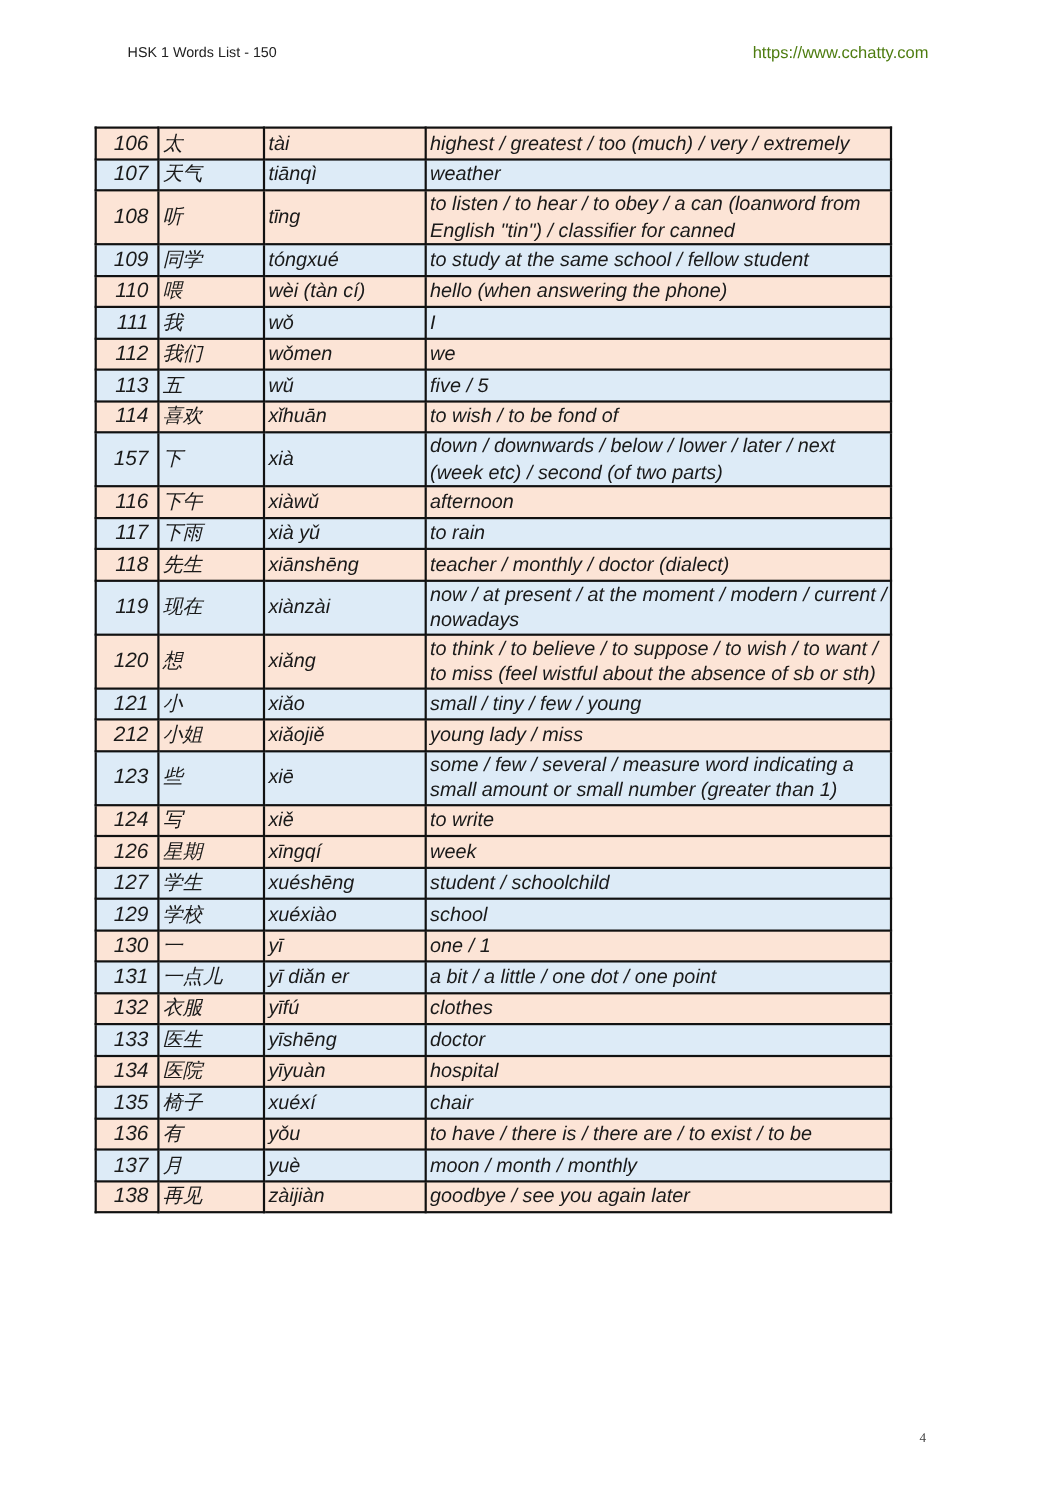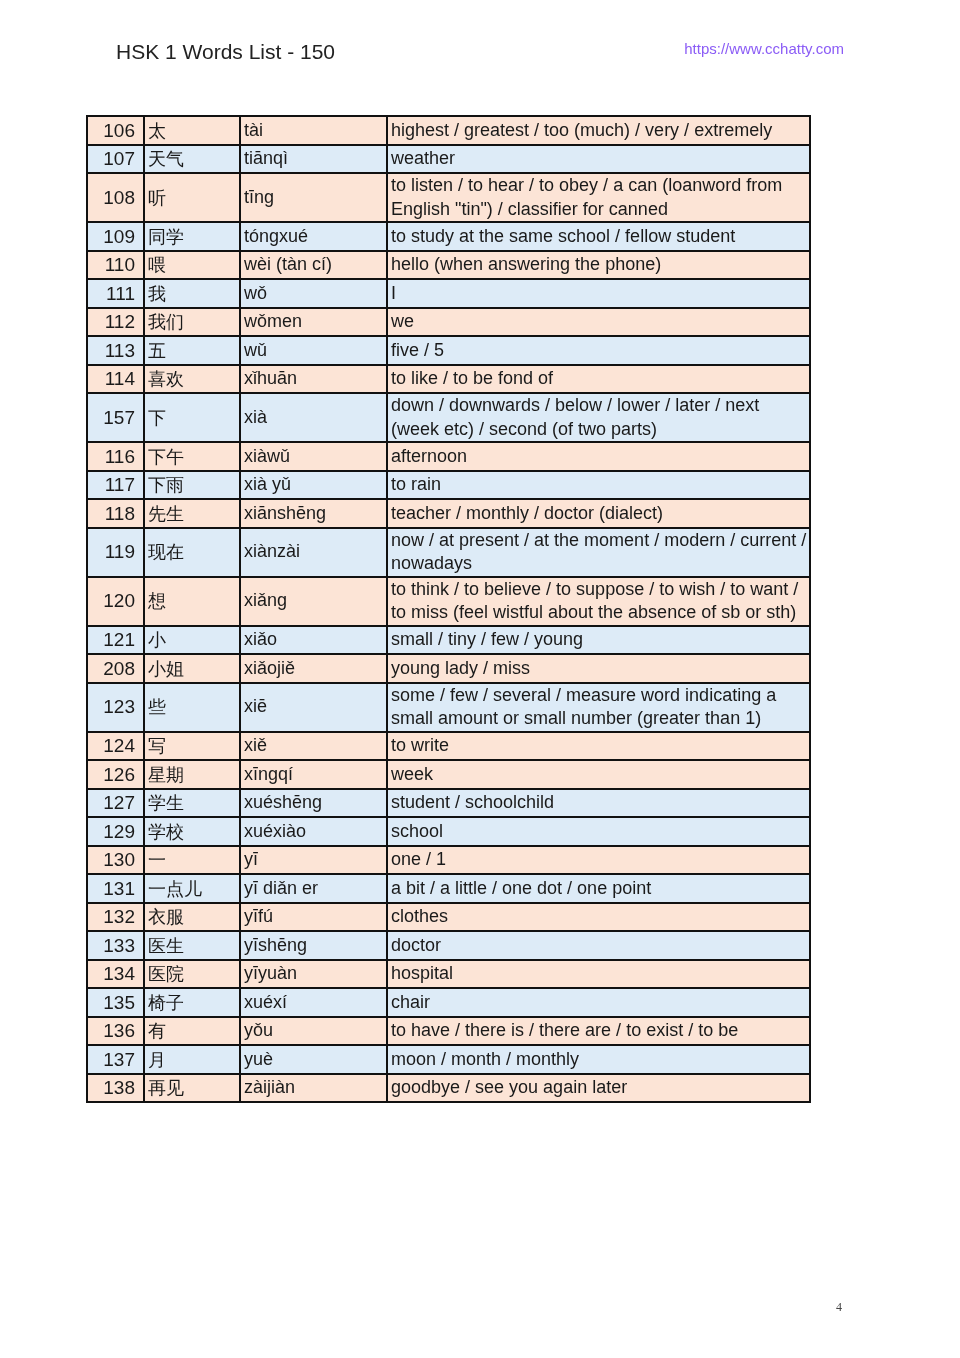--- a/index.html
+++ b/index.html
@@ -1,23 +1,23 @@
 <!DOCTYPE html>
 <html><head>
   <meta charset="utf-8">
   <style>
     html, body { margin: 0; padding: 0; background: #ffffff; }
     body { width: 960px; height: 1358px; position: relative; overflow: hidden;
            font-family: "Liberation Sans", "DejaVu Sans", sans-serif; color: #1a1a1a; }
-    .hdr-left { position: absolute; left: 116px; top: 40px; font-size: 21px; color: #222; }
-    .hdr-right { position: absolute; right: 116px; top: 40px; font-size: 15px; color: #8b5cf6; }
+    .hdr-left { position: absolute; left: 116px; top: 40px; font-size: 13px; color: #222; }
+    .hdr-right { position: absolute; right: 116px; top: 40px; font-size: 15px; color: #4d7c0f; }
     .page-num { position: absolute; left: 836px; top: 1300px; font-size: 12px; color: #444;
                 font-family: "Liberation Serif", "DejaVu Serif", serif; }
     table.words { position: absolute; left: 86px; top: 115px; width: 723px;
-                  border-collapse: collapse; table-layout: fixed; }
+                  border-collapse: collapse; table-layout: fixed; font-style: italic; }
     table.words td { border: 2px solid #111; padding: 0 2px 0 3px; font-size: 18px;
                      line-height: 23.5px; vertical-align: middle; }
     table.words tr.peach td { background: #fce4d6; }
     table.words tr.blue td { background: #ddebf7; }
     td.num { text-align: right; padding-right: 8px !important; font-size: 19px !important; }
     td.hanzi { font-family: "DejaVu Sans", sans-serif; }
     table.words tr { height: 28.5px; }
   </style>
 </head>
 <body>
@@ -78,21 +78,21 @@
       <tr class="blue">
         <td class="num">113</td>
         <td class="hanzi">五</td>
         <td class="pinyin">wǔ</td>
         <td class="meaning">five / 5</td>
       </tr>
       <tr class="peach">
         <td class="num">114</td>
         <td class="hanzi">喜欢</td>
         <td class="pinyin">xǐhuān</td>
-        <td class="meaning">to like / to be fond of</td>
+        <td class="meaning">to wish / to be fond of</td>
       </tr>
       <tr class="blue">
         <td class="num">157</td>
         <td class="hanzi">下</td>
         <td class="pinyin">xià</td>
         <td class="meaning">down / downwards / below / lower / later / next (week etc) / second (of two parts)</td>
       </tr>
       <tr class="peach">
         <td class="num">116</td>
         <td class="hanzi">下午</td>
@@ -123,21 +123,21 @@
         <td class="pinyin">xiǎng</td>
         <td class="meaning">to think / to believe / to suppose / to wish / to want / to miss (feel wistful about the absence of sb or sth)</td>
       </tr>
       <tr class="blue">
         <td class="num">121</td>
         <td class="hanzi">小</td>
         <td class="pinyin">xiǎo</td>
         <td class="meaning">small / tiny / few / young</td>
       </tr>
       <tr class="peach">
-        <td class="num">208</td>
+        <td class="num">212</td>
         <td class="hanzi">小姐</td>
         <td class="pinyin">xiǎojiě</td>
         <td class="meaning">young lady / miss</td>
       </tr>
       <tr class="blue">
         <td class="num">123</td>
         <td class="hanzi">些</td>
         <td class="pinyin">xiē</td>
         <td class="meaning">some / few / several / measure word indicating a small amount or small number (greater than 1)</td>
       </tr>

